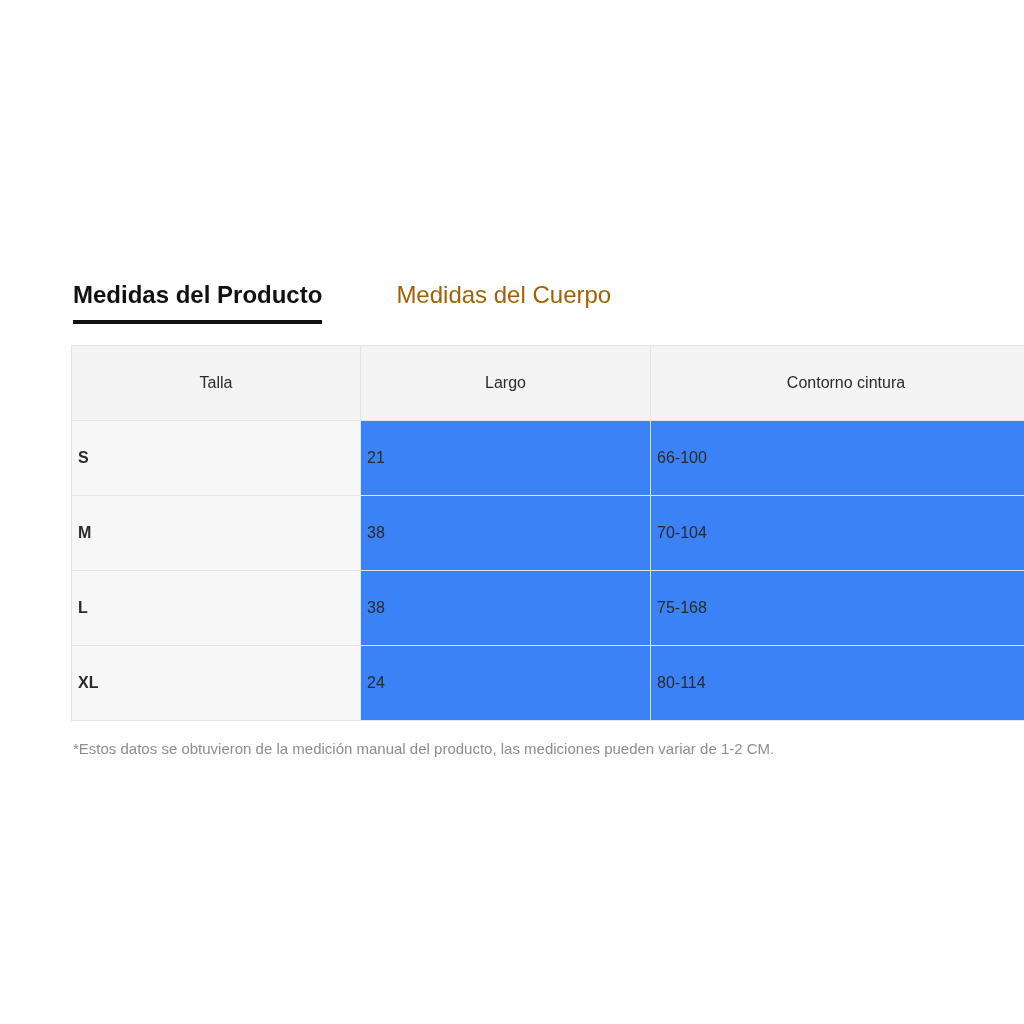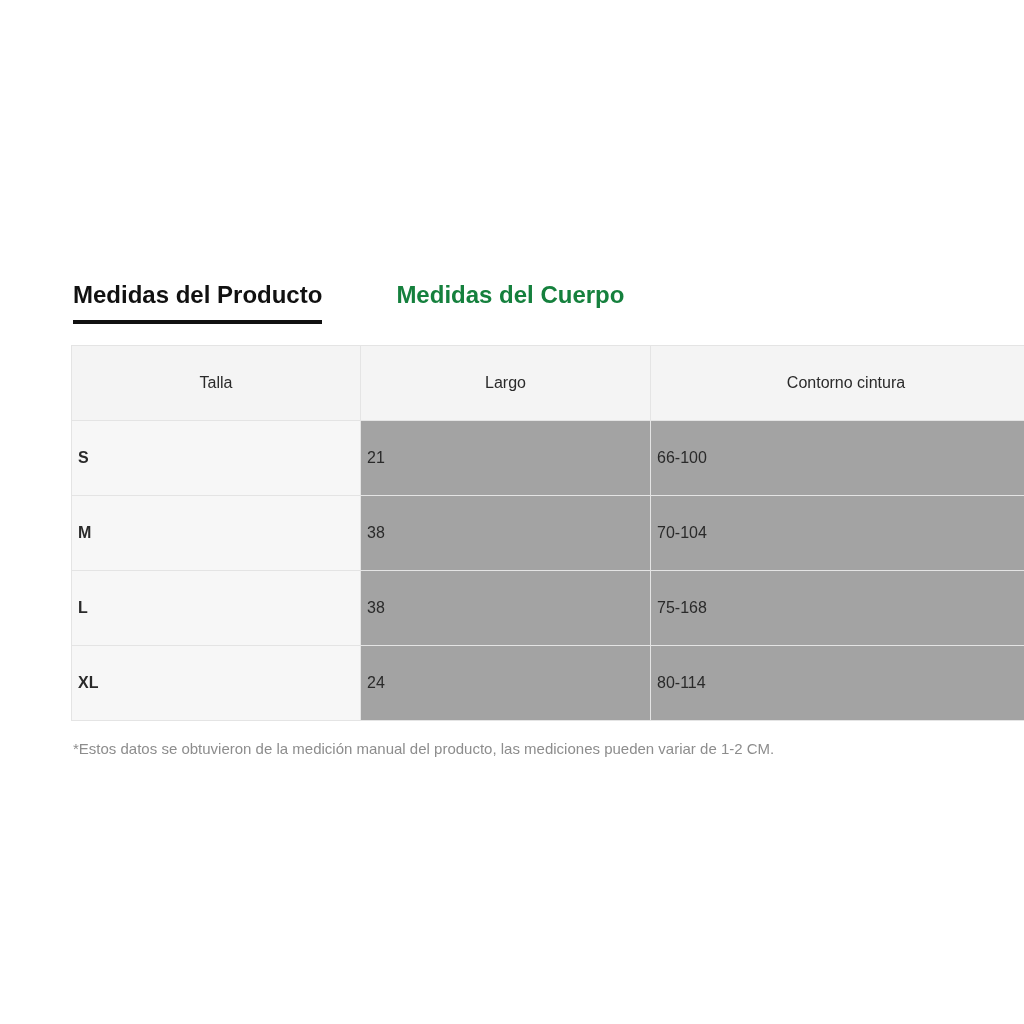--- a/index.html
+++ b/index.html
@@ -41,22 +41,22 @@
     white-space: nowrap;
     cursor: pointer;
     user-select: none;
   }
   .tab.active {
     color: #111111;
     font-weight: bold;
     border-bottom: 4px solid #111111;
   }
   .tab.inactive {
-    color: #15803d;
-    font-weight: bold;
+    color: #a16207;
+    font-weight: normal;
     border-bottom: 4px solid transparent;
   }
   
   .table-wrap {
     margin-top: 21px;
     width: 970px;
   }
   table.size-table {
     border-collapse: collapse;
     width: 970px;
@@ -70,21 +70,21 @@
     color: #2a2a2a;
     height: 74px;
     vertical-align: middle;
     padding: 0 6px;
   }
   table.size-table thead th {
     background: #f4f4f4;
     font-weight: normal;
   }
   table.size-table tbody td {
-    background: #a3a3a3;
+    background: #3b82f6;
   }
   table.size-table tbody td.size-cell {
     background: #f7f7f7;
     font-weight: bold;
   }
   col.col-size { width: 289px; }
   col.col-c1 { width: 290px; }
   col.col-c2 { width: 391px; }
   .note {
     margin-top: 18px;

